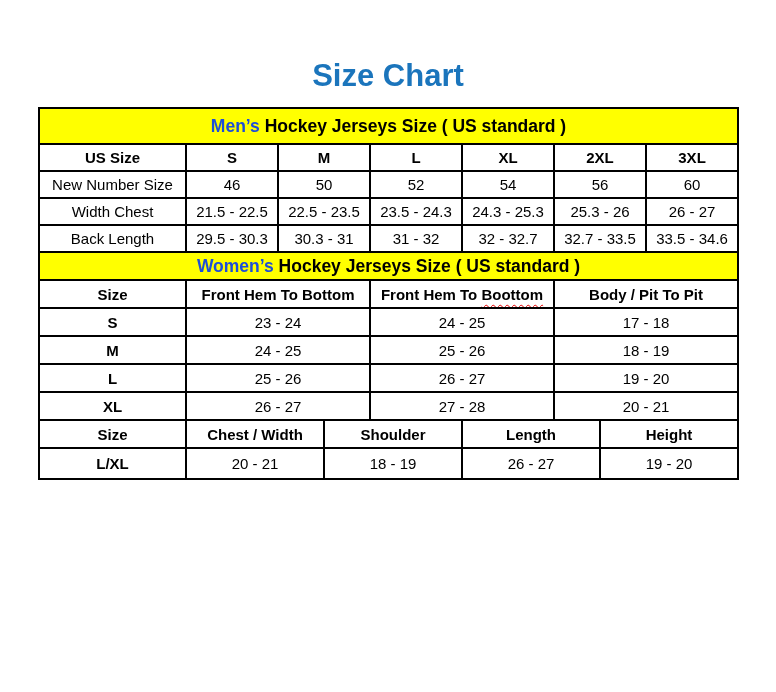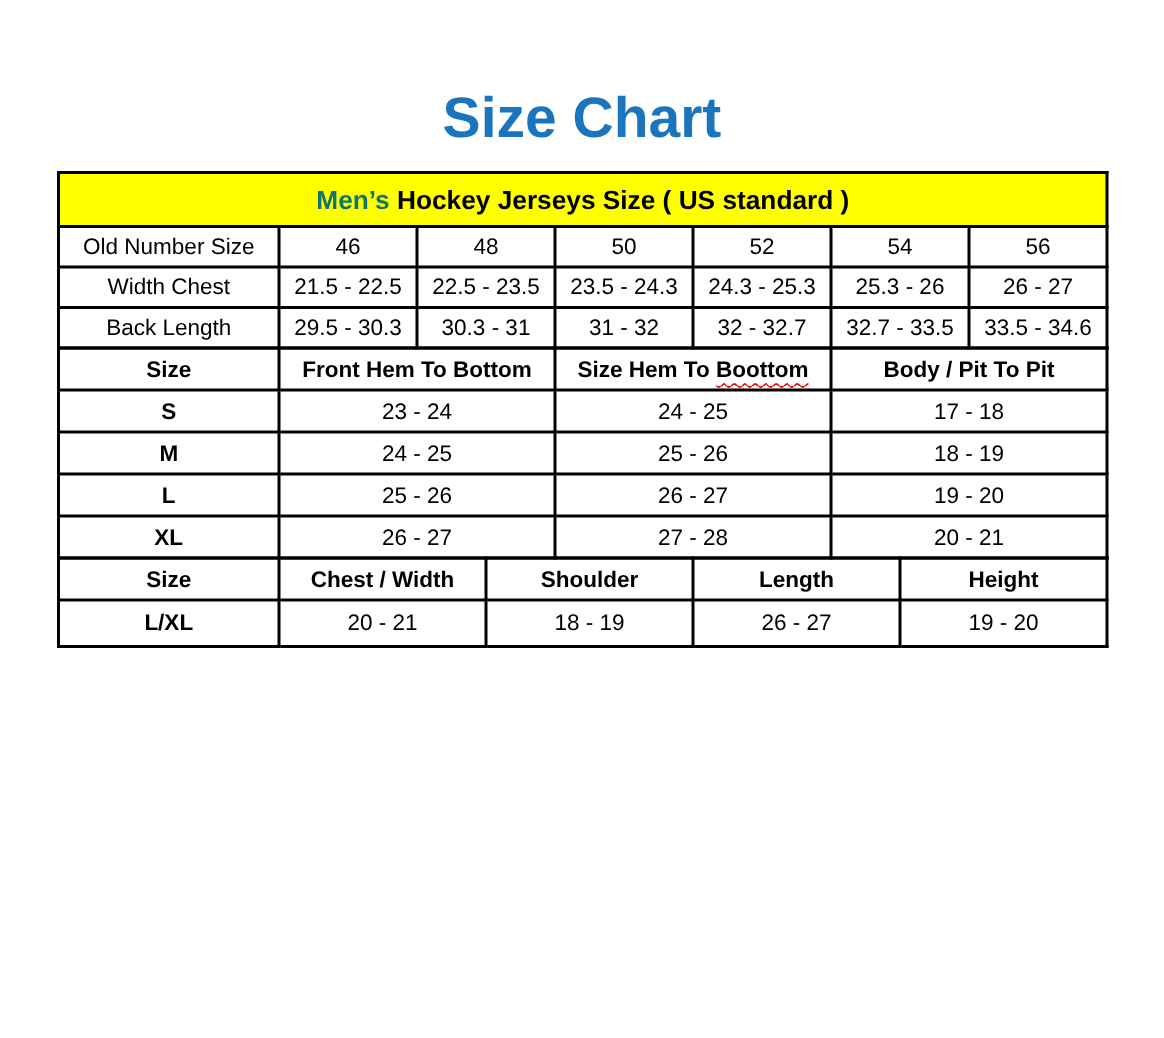--- a/index.html
+++ b/index.html
@@ -2,36 +2,36 @@
 <html><head>
 <meta charset="utf-8">
 <style>
   html,body { margin:0; padding:0; }
   body {
     width:776px; height:692px; background:#ffffff; overflow:hidden;
     font-family:"Liberation Sans", sans-serif; color:#000;
   }
   .title {
     margin:58px 0 13px 0; text-align:center;
-    font-size:38px; font-weight:bold; color:#1b75bc;
+    font-size:31px; font-weight:bold; color:#1b75bc;
   }
   .tables { width:699px; margin-left:38px; }
   table.size-table {
     border-collapse:collapse; table-layout:fixed; width:699px;
   }
   table.size-table + table.size-table { margin-top:-2px; }
   .size-table td, .size-table th {
     border:2px solid #000; text-align:center; vertical-align:middle;
     font-size:15px; padding:0 2px; height:25px; overflow:hidden; white-space:nowrap;
   }
   .size-table th { font-weight:bold; }
   tr.band td {
     background:#ffff00; height:34px; font-size:17.5px; font-weight:bold;
   }
-  tr.band .hl { color:#0f766e; }
+  tr.band .hl { color:#1d4ed8; }
   td.rowlabel { font-weight:normal; }
   table.womens td.rowlabel, table.youth td.rowlabel { font-weight:bold; }
   table.womens td, table.womens th { height:26px; }
   table.youth td { height:29px; }
   table.youth th { height:26px; }
   .wavy {
     text-decoration:underline; text-decoration-style:wavy;
     text-decoration-color:#e60000; text-decoration-thickness:1px;
     text-underline-offset:4px;
   }
@@ -51,28 +51,37 @@
           <col style="width:92px">
           <col style="width:92px">
           <col style="width:92px">
           <col style="width:92px">
           <col style="width:92px">
       </colgroup>
       <tbody>
         <tr class="band">
           <td colspan="7"><span class="hl">Men’s</span><span> Hockey Jerseys Size ( US standard )</span></td>
         </tr>
+        <tr class="head">
+          <th>US Size</th>
+          <th>S</th>
+          <th>M</th>
+          <th>L</th>
+          <th>XL</th>
+          <th>2XL</th>
+          <th>3XL</th>
+        </tr>
         <tr>
-          <td class="rowlabel">Old Number Size</td>
+          <td class="rowlabel">New Number Size</td>
           <td>46</td>
-          <td>48</td>
           <td>50</td>
           <td>52</td>
           <td>54</td>
           <td>56</td>
+          <td>60</td>
         </tr>
         <tr>
           <td class="rowlabel">Width Chest</td>
           <td>21.5 - 22.5</td>
           <td>22.5 - 23.5</td>
           <td>23.5 - 24.3</td>
           <td>24.3 - 25.3</td>
           <td>25.3 - 26</td>
           <td>26 - 27</td>
         </tr>
@@ -89,24 +98,27 @@
     </table>
 
     <table class="size-table womens">
       <colgroup>
         <col style="width:147px">
           <col style="width:184px">
           <col style="width:184px">
           <col style="width:184px">
       </colgroup>
       <tbody>
+        <tr class="band">
+          <td colspan="4"><span class="hl">Women’s</span><span> Hockey Jerseys Size ( US standard )</span></td>
+        </tr>
         <tr class="head">
           <th>Size</th>
           <th>Front Hem To Bottom</th>
-          <th><span>Size Hem To</span> <span class="wavy">Boottom</span></th>
+          <th><span>Front Hem To</span> <span class="wavy">Boottom</span></th>
           <th>Body / Pit To Pit</th>
         </tr>
         <tr>
           <td class="rowlabel">S</td>
           <td>23 - 24</td>
           <td>24 - 25</td>
           <td>17 - 18</td>
         </tr>
         <tr>
           <td class="rowlabel">M</td>

